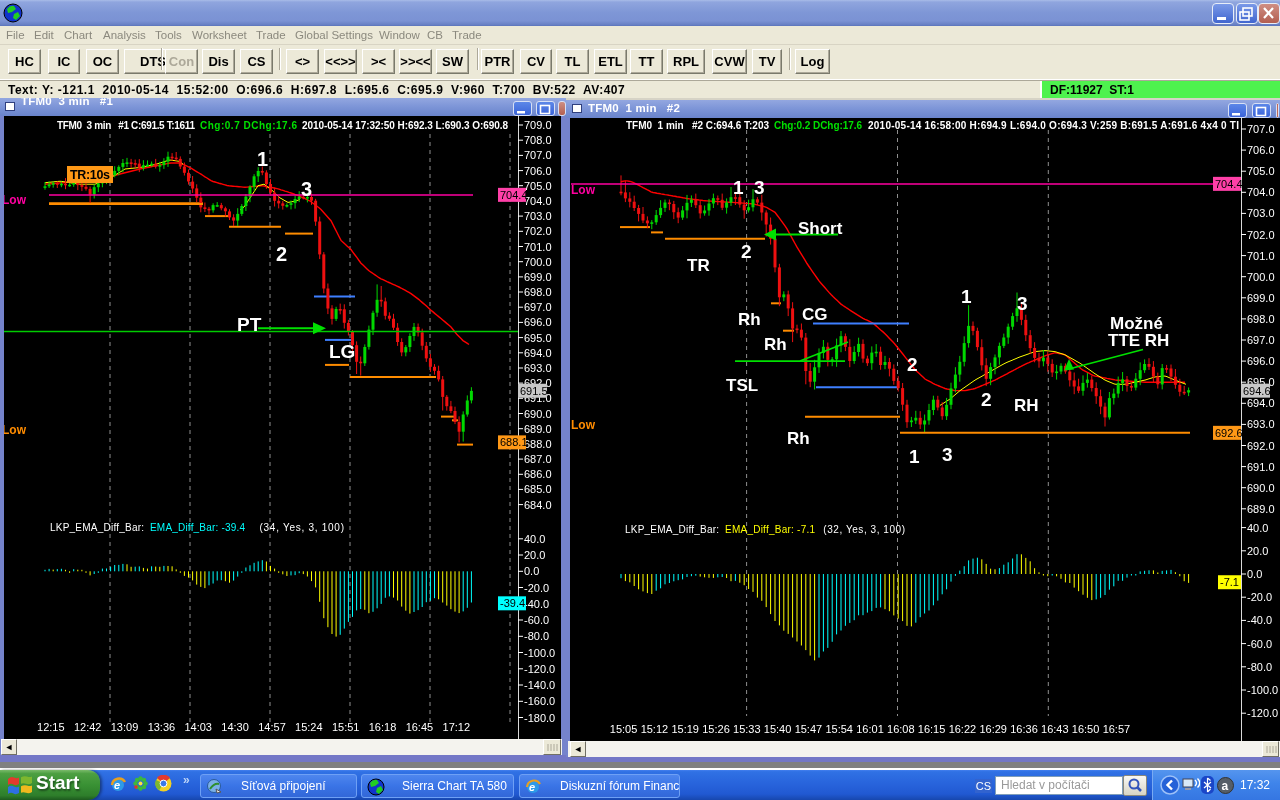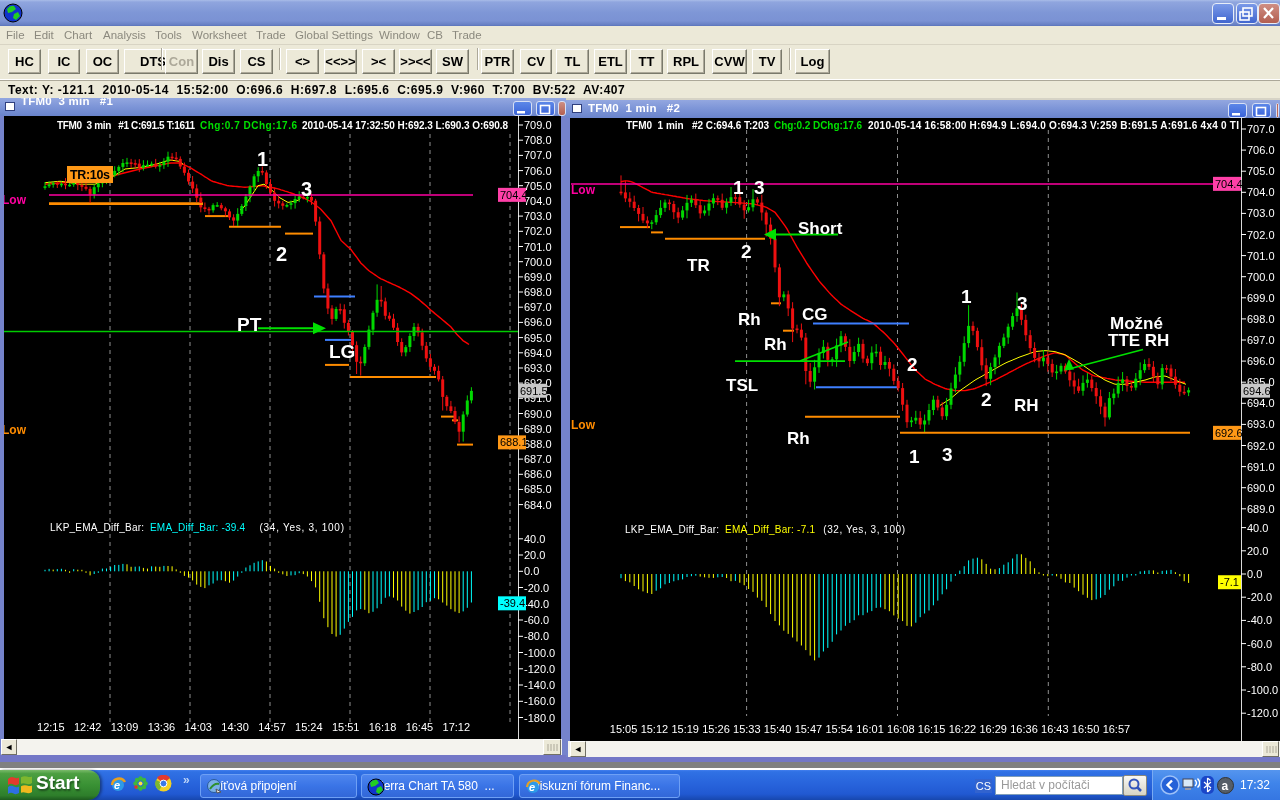--- a/index.html
+++ b/index.html
@@ -12,21 +12,21 @@
 #srow{left:0;top:80px;width:1280px;height:18px;background:#ece9d8;border-top:1px solid #aca899}
 #srow .t{position:absolute;left:8px;top:2px;font-size:12px;font-weight:bold;color:#000;white-space:pre;letter-spacing:.5px}
 #dfblock{position:absolute;left:1040px;top:0px;width:240px;height:18px;background:#4ef24e;border-left:2px solid #fff}
 #dfblock span{position:absolute;left:8px;top:2px;font-size:12px;font-weight:bold;color:#000}
 #mdi{left:0;top:98px;width:1280px;height:672px;background:#c4b5fd}
 .ctit{position:absolute;color:#fff;font-size:11.5px;font-weight:bold;letter-spacing:.2px}
 .cbtn{position:absolute;width:19px;height:15px;border-radius:3px;background:linear-gradient(#5c87e8,#3a63d8);border:1px solid #d7e0f5;color:#fff}
 .scroll{position:absolute;background:#f4f3ee}
 .sbtn{position:absolute;width:16px;height:16px;background:#ece9d8;border:1px solid;border-color:#fff #716f64 #716f64 #fff;color:#000;font-size:9px;text-align:center;line-height:14px}
 #taskbar{left:0;top:770px;width:1280px;height:30px;background:linear-gradient(#437fee 0%,#3071e4 6%,#2864dc 45%,#2159d2 80%,#1747ae 100%)}
-.tkbtn{position:absolute;top:4px;height:24px;background:linear-gradient(#4e86ee 0%,#3a74e6 50%,#3267d8 100%);border:1px solid #6ea0f5;border-radius:3px;color:#fff;font-size:12px;padding-left:11px;line-height:22px;white-space:nowrap;overflow:hidden}
+.tkbtn{position:absolute;top:4px;height:24px;background:linear-gradient(#4e86ee 0%,#3a74e6 50%,#3267d8 100%);border:1px solid #6ea0f5;border-radius:3px;color:#fff;font-size:12px;padding-left:40px;line-height:22px;white-space:nowrap;overflow:hidden}
 </style></head><body>
 <div class="abs" id="title">
  <svg class="abs" style="left:3px;top:3px" width="20" height="20">
       <circle cx="10" cy="10" r="9" fill="#1133cc" stroke="#000"></circle>
       <path d="M4 6 Q7 2 11 3 L13 6 L9 9 L5 10 Z M11 11 L15 9 L17 13 L13 17 L10 15 Z" fill="#22cc22"></path>
     </svg>
  <div class="wbtn" style="left:1212px;background:linear-gradient(#7a99e8,#4166cf)"><svg width="20" height="19">
         <rect x="4" y="13" width="9" height="3" fill="#fff"></rect>
       </svg></div>
  <div class="wbtn" style="left:1236px;background:linear-gradient(#7a99e8,#4166cf)"><svg width="20" height="19">
@@ -72,20 +72,23 @@
     <div class="tbtn" style="left:712px;width:35px;color:#000">CVW</div>
     <div class="tbtn" style="left:752px;width:30px;color:#000">TV</div>
     <div class="tbtn" style="left:795px;width:35px;color:#000">Log</div>
     <div style="position:absolute;left:161px;top:3px;width:2px;height:22px;border-left:1px solid #aca899;border-right:1px solid #fff"></div>
     <div style="position:absolute;left:279px;top:3px;width:2px;height:22px;border-left:1px solid #aca899;border-right:1px solid #fff"></div>
     <div style="position:absolute;left:477px;top:3px;width:2px;height:22px;border-left:1px solid #aca899;border-right:1px solid #fff"></div>
     <div style="position:absolute;left:789px;top:3px;width:2px;height:22px;border-left:1px solid #aca899;border-right:1px solid #fff"></div>
   </div>
 <div class="abs" id="srow">
     <span class="t">Text: Y: -121.1  2010-05-14  15:52:00  O:696.6  H:697.8  L:695.6  C:695.9  V:960  T:700  BV:522  AV:407</span>
+<div id="dfblock">
+      <span>DF:11927&nbsp;&nbsp;ST:1</span>
+    </div>
   </div>
 <div class="abs" id="mdi">
 
  <div class="abs" style="left:0;top:0;width:566px;height:664px;background:#7583cc"></div>
  <div class="abs" style="left:0;top:0;width:566px;height:18px;background:linear-gradient(#93a7e0 0%,#7e96d8 45%,#6a84cc 100%);overflow:hidden">
    <div class="abs" style="left:5px;top:4px;width:10px;height:9px;background:#fff;border:1px solid #30407f"></div>
    <span class="ctit" style="left:21px;top:-3px">TFM0&nbsp;&nbsp;3 min&nbsp;&nbsp;&nbsp;#1</span>
    <div class="cbtn" style="left:513px;top:3px"><svg width="17" height="13">
           <rect x="3" y="8" width="8" height="2.5" fill="#fff"></rect>
         </svg></div>

